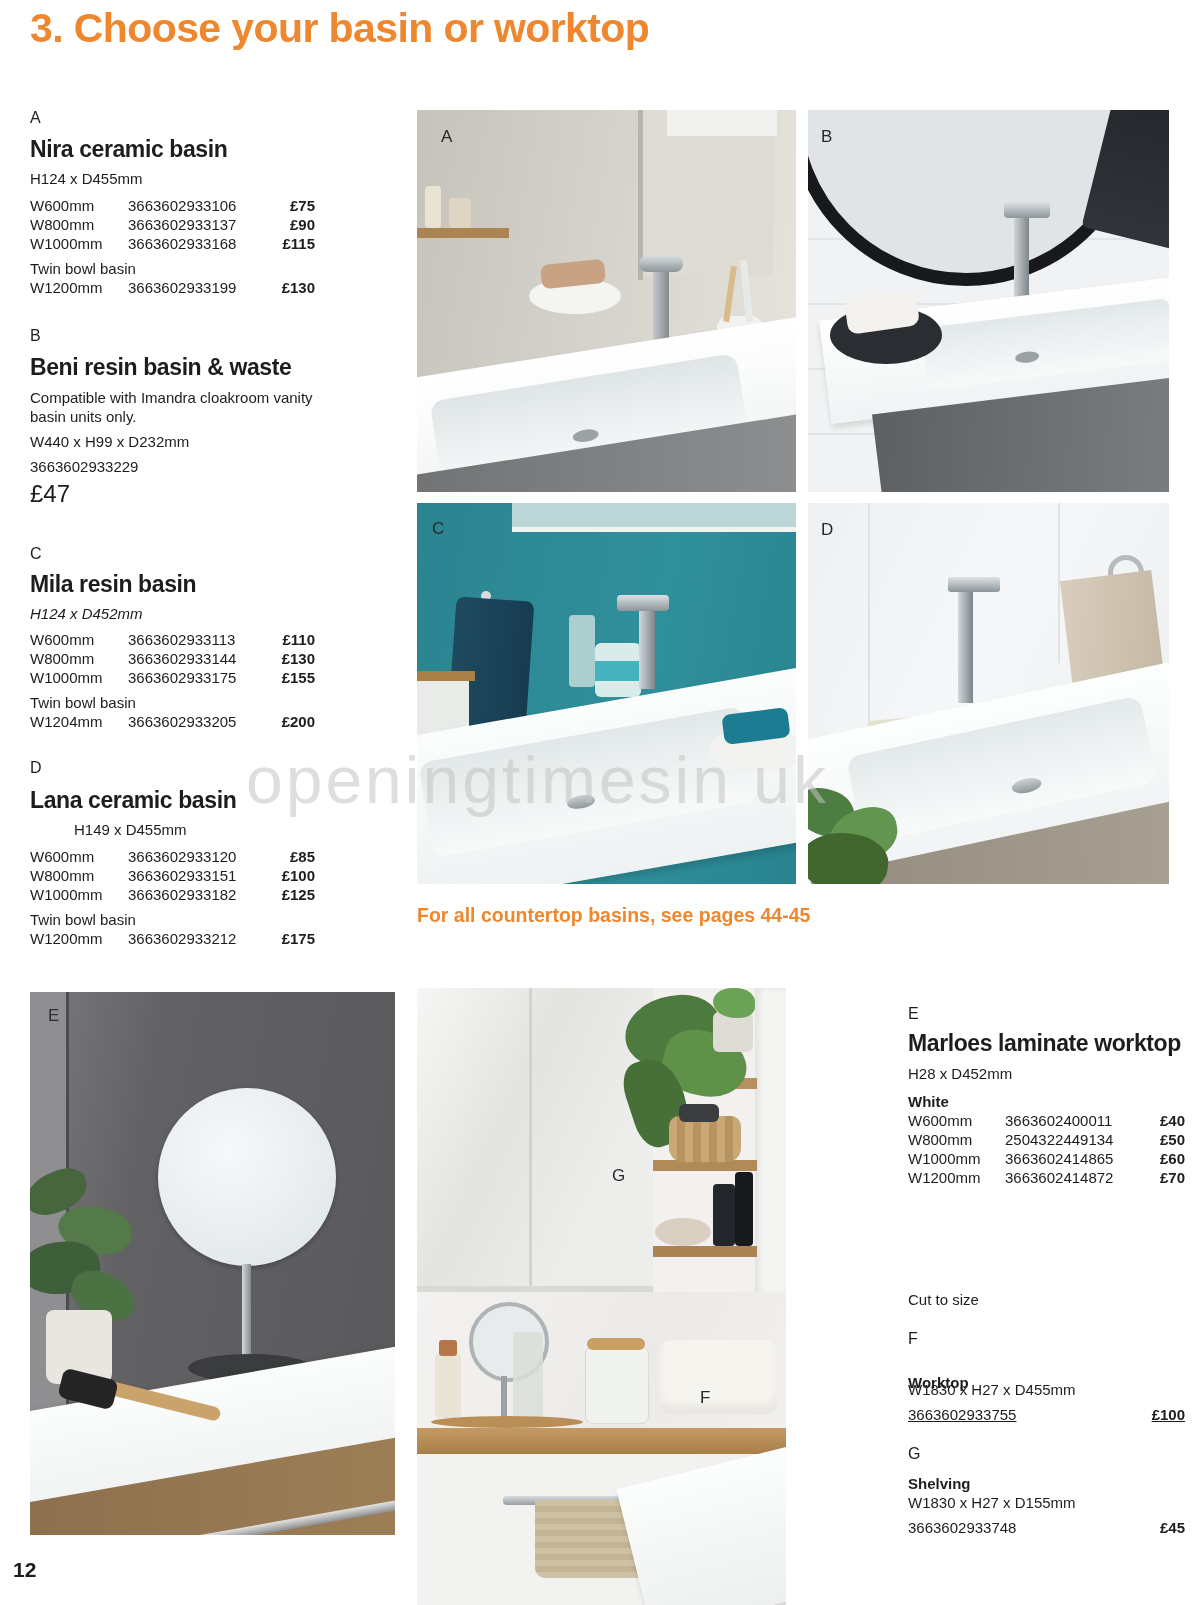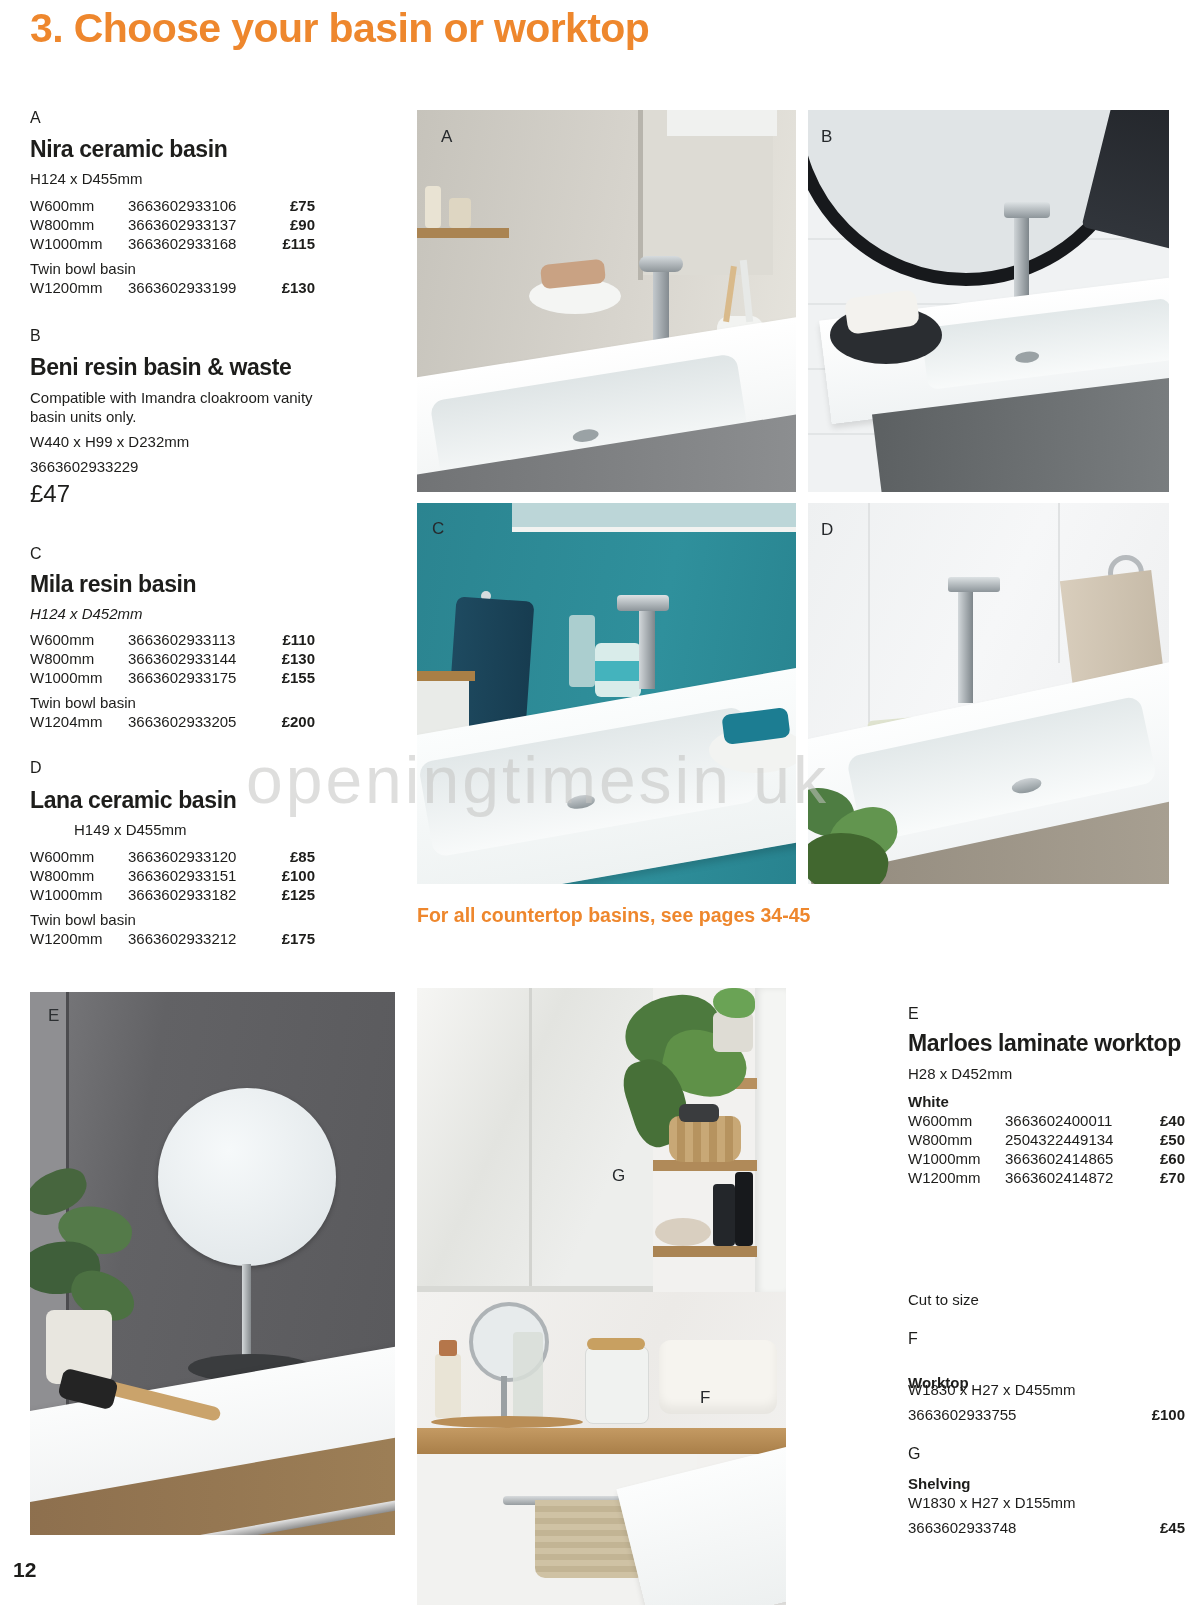--- a/index.html
+++ b/index.html
@@ -189,21 +189,21 @@
       <div class="sh" style="left:74px;top:26px;width:300px;height:88px;background:linear-gradient(#e3e9ea,#f9fbfb);border-radius:14px;"></div>
       <div class="sh" style="left:230px;top:84px;width:30px;height:14px;background:linear-gradient(#cdd2d5,#8e979b);border-radius:50%;"></div>
     </div>
     <div class="sh" style="left:10px;top:330px;width:420px;height:120px;background:linear-gradient(100deg,#938b7e,#aba395);transform:rotate(-12deg);"></div>
     <div class="sh" style="left:-14px;top:286px;width:60px;height:46px;background:#4e7d42;border-radius:50% 50% 40% 60%;transform:rotate(15deg);"></div>
     <div class="sh" style="left:20px;top:306px;width:70px;height:52px;background:#62954f;border-radius:60% 40% 55% 45%;transform:rotate(-12deg);"></div>
     <div class="sh" style="left:-8px;top:330px;width:88px;height:60px;background:#41672f;border-radius:55% 45% 50% 50%;transform:rotate(8deg);"></div>
     <div class="phlet" style="left:13px;top:17px;">D</div>
   </div>
 
-  <div class="note">For all countertop basins, see pages 34-45</div>
+  <div class="note">For all countertop basins, see pages 44-45</div>
 
   <div class="photo" style="left:30px;top:992px;width:365px;height:543px;background:linear-gradient(100deg,#7b7b7e 0%,#626265 30%,#59595c 100%);">
     <div class="sh" style="left:0;top:0;width:36px;height:100%;background:#8f8f92;"></div>
     <div class="sh" style="left:36px;top:0;width:3px;height:100%;background:#4c4c4f;"></div>
     <div class="sh" style="left:-6px;top:180px;width:64px;height:40px;background:#47663e;border-radius:60% 40% 55% 45%;transform:rotate(-20deg);"></div>
     <div class="sh" style="left:28px;top:215px;width:74px;height:46px;background:#547a49;border-radius:55% 45% 50% 50%;transform:rotate(12deg);"></div>
     <div class="sh" style="left:-10px;top:250px;width:80px;height:52px;background:#3f5f3a;border-radius:50% 50% 45% 55%;transform:rotate(-8deg);"></div>
     <div class="sh" style="left:40px;top:282px;width:66px;height:44px;background:#4c7142;border-radius:45% 55% 50% 50%;transform:rotate(24deg);"></div>
     <div class="sh" style="left:16px;top:318px;width:66px;height:74px;background:#e8e6df;border-radius:8px 8px 10px 10px;"></div>
     <div class="sh" style="left:128px;top:96px;width:178px;height:178px;background:radial-gradient(circle at 40% 35%,#f6f9fa,#dde3e6);border-radius:50%;box-shadow:0 2px 5px rgba(0,0,0,0.25);"></div>
@@ -278,21 +278,21 @@
     <span class="w">W1200mm</span>
     <span class="code">3663602414872</span>
     <span class="price">£70</span>
   </div>
 
   <div class="pbody" style="left:908px;top:1290px;">Cut to size</div>
 
   <div class="slet" style="left:908px;top:1331px;">F</div>
   <div class="pbody bold" style="left:908px;top:1361px;margin-top:12px;">Worktop</div>
   <div class="pbody" style="left:908px;top:1380px;">W1830 x H27 x D455mm</div>
-  <div class="prow2" style="left:908px;top:1405px;">
+  <div class="prow2" style="left:908px;top:1405px;text-decoration:underline;">
     <span class="code">3663602933755</span>
     <span class="price">£100</span>
   </div>
 
   <div class="slet" style="left:908px;top:1446px;">G</div>
   <div class="pbody bold" style="left:908px;top:1474px;">Shelving</div>
   <div class="pbody" style="left:908px;top:1493px;">W1830 x H27 x D155mm</div>
   <div class="prow2" style="left:908px;top:1518px;">
     <span class="code">3663602933748</span>
     <span class="price">£45</span>

